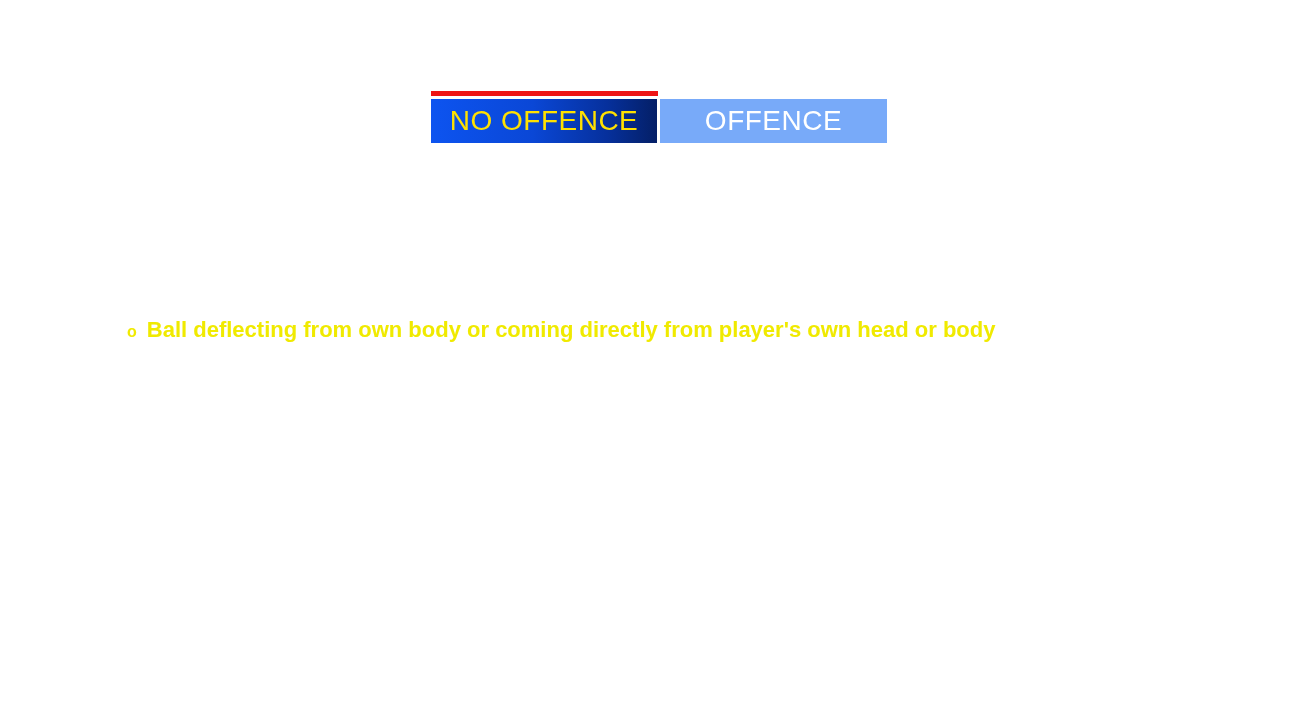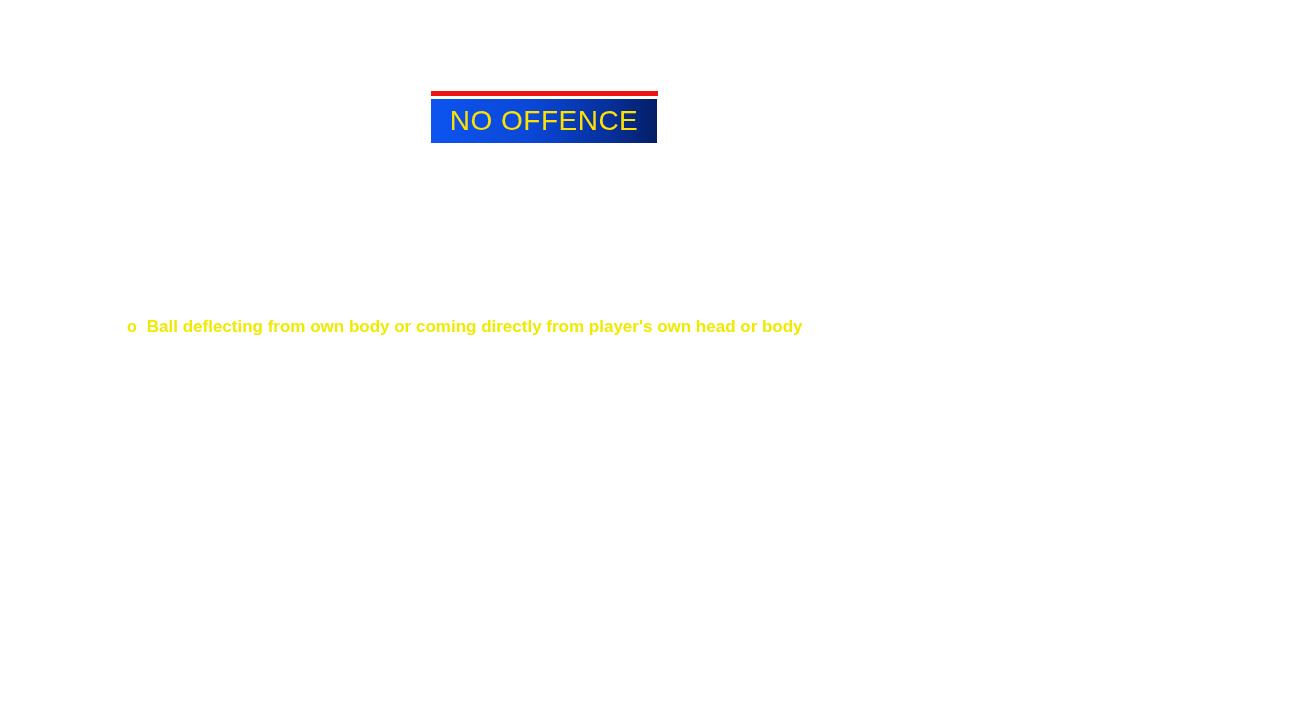--- a/index.html
+++ b/index.html
@@ -56,34 +56,37 @@
     display: flex;
     align-items: baseline;
     color: #f0ea00;
     font-weight: bold;
   }
   .bullet-marker {
     font-size: 16px;
     margin-right: 10px;
   }
   .bullet-text {
-    font-size: 17px;
+    font-size: 22px;
     white-space: nowrap;
   }
 </style>
 </head>
 <body>
 
 <div class="slide">
 
   <div class="tab-indicator"></div>
 
   <div class="tab tab-active">
     <span>NO OFFENCE</span>
   </div>
 
+  <div class="tab tab-inactive">
+    <span>OFFENCE</span>
+  </div>
 
   <div class="bullet-row">
     <span class="bullet-marker">o</span>
     <span class="bullet-text">Ball deflecting from own body or coming directly from player's own head or body</span>
   </div>
 
 </div>
 
 </body></html>

